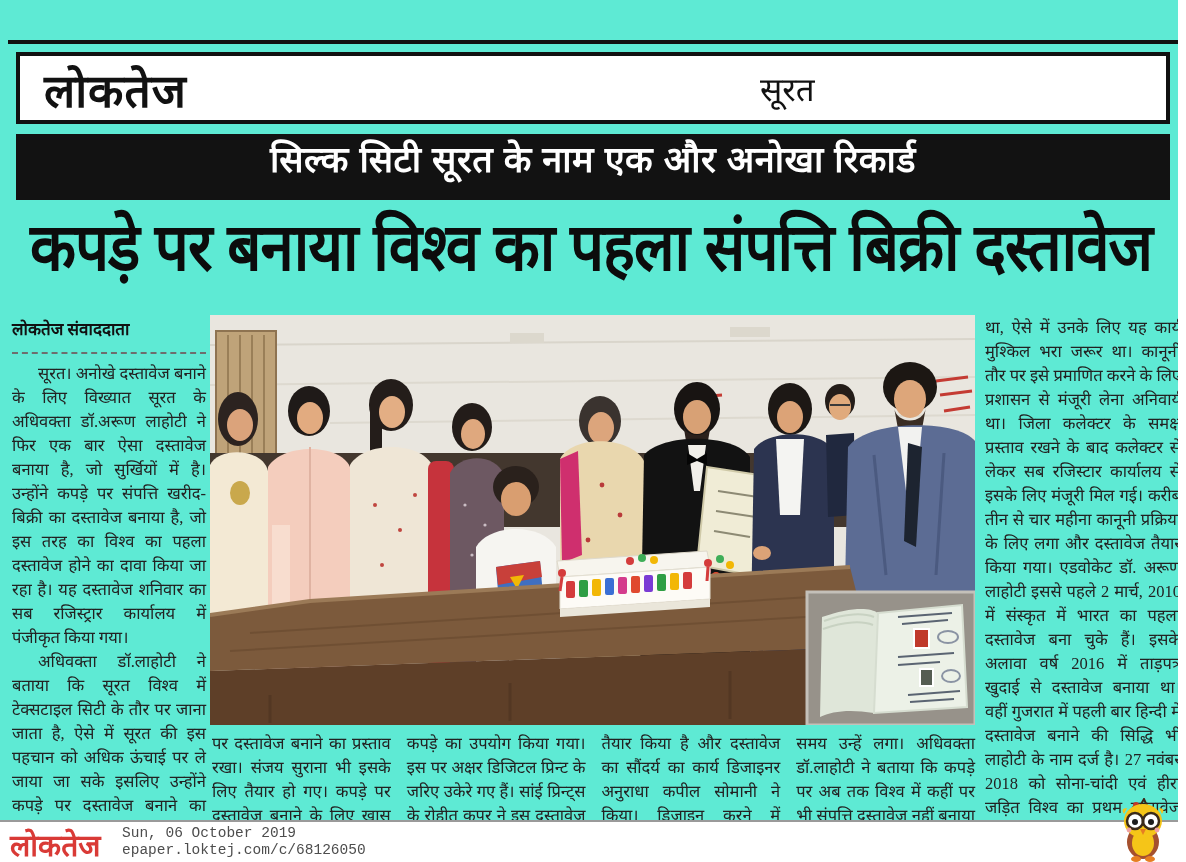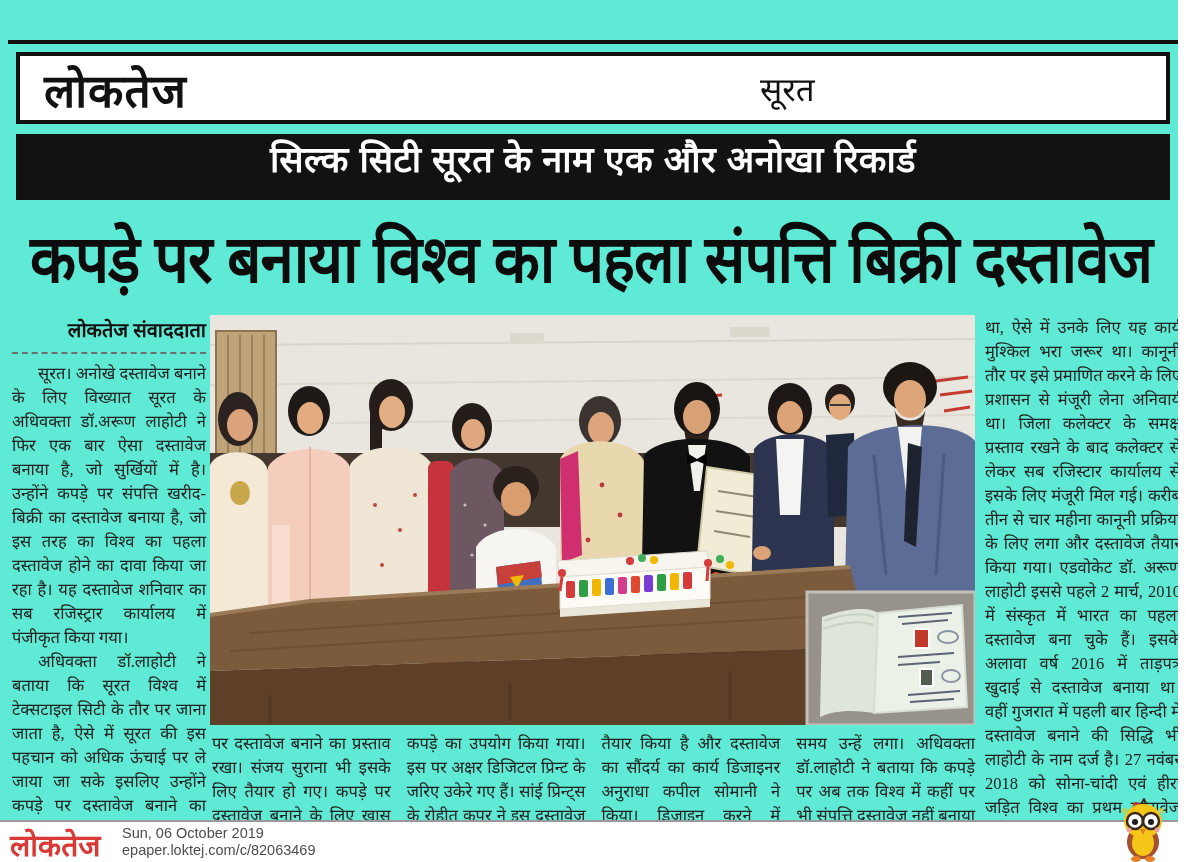--- a/index.html
+++ b/index.html
@@ -14,46 +14,46 @@
               font-family:"Liberation Sans","DejaVu Sans",sans-serif;color:#111;letter-spacing:1px;}
   .edition{position:absolute;left:740px;top:10px;font-size:33px;font-weight:normal;
            font-family:"Liberation Sans","DejaVu Sans",sans-serif;color:#111;}
 
   .kicker-banner{position:absolute;left:16px;right:8px;top:134px;height:66px;background:#121212;
                  display:flex;justify-content:center;}
   .kicker-text{color:#fff;font-size:36px;font-weight:bold;
                font-family:"Liberation Sans","DejaVu Sans",sans-serif;letter-spacing:0.5px;}
 
   .headline{position:absolute;left:10px;right:6px;top:204px;height:94px;display:flex;
-            align-items:flex-end;justify-content:center;}
+            align-items:flex-start;justify-content:center;}
   .headline-text{font-size:60px;font-weight:800;color:#0c0c0c;white-space:nowrap;
                  font-family:"Liberation Sans","DejaVu Sans",sans-serif;transform:scaleY(1.1);letter-spacing:-1px;}
 
   .col{font-size:16.5px;line-height:24px;text-align:justify;color:#222;}
   .col p{margin:0;text-indent:26px;}
 
   .left-col{position:absolute;left:12px;top:314px;width:194px;}
-  .byline{font-size:20px;font-weight:bold;text-align:right;margin:4px 0 10px 0;color:#111;}
+  .byline{font-size:17px;font-weight:bold;text-align:left;margin:4px 0 10px 0;color:#111;}
   .dashed-rule{border:none;border-top:2px dashed #6e6e6e;margin:0 0 8px 0;}
 
   .photo-wrap{position:absolute;left:210px;top:315px;width:765px;height:410px;background:#e9e6df;}
   .photo-wrap svg{display:block;}
 
   .right-col{position:absolute;left:985px;top:316px;width:196px;}
   .right-col p{text-indent:0;}
 
   .bottom-cols{position:absolute;left:212px;top:732px;width:763px;height:86px;
                display:grid;grid-template-columns:repeat(4,1fr);column-gap:16px;}
   .bottom-cols .bcol{font-size:16.5px;line-height:24px;text-align:justify;color:#222;}
 
   .footer{position:absolute;left:0;right:0;bottom:0;height:40px;background:#fff;
           border-top:2px solid #9a9a9a;}
   .footer-logo{position:absolute;left:10px;top:2px;font-size:30px;font-weight:bold;color:#d93a36;
                font-family:"Liberation Sans","DejaVu Sans",sans-serif;}
-  .footer-meta{position:absolute;left:122px;top:3px;font-family:Liberation Sans, sans-serif;
+  .footer-meta{position:absolute;left:122px;top:3px;font-family:Liberation Mono, monospace;
                font-size:14.5px;line-height:17px;color:#4d4d4d;}
   .owl{position:absolute;right:6px;bottom:0px;width:58px;height:64px;}
 </style>
 </head>
 <body>
 
 <div id="page">
 
   <div class="top-rule"></div>
 
@@ -277,21 +277,21 @@
     <div class="bcol">पर दस्तावेज बनाने का प्रस्ताव रखा। संजय सुराना भी इसके लिए तैयार हो गए। कपड़े पर दस्तावेज बनाने के लिए खास तरीके के</div>
     <div class="bcol">कपड़े का उपयोग किया गया। इस पर अक्षर डिजिटल प्रिन्ट के जरिए उकेरे गए हैं। सांई प्रिन्ट्स के रोहीत कपूर ने इस दस्तावेज को</div>
     <div class="bcol">तैयार किया है और दस्तावेज का सौंदर्य का कार्य डिजाइनर अनुराधा कपील सोमानी ने किया। डिजाइन करने में तकरीबन दो माह का</div>
     <div class="bcol">समय उन्हें लगा। अधिवक्ता डॉ.लाहोटी ने बताया कि कपड़े पर अब तक विश्व में कहीं पर भी संपत्ति दस्तावेज नहीं बनाया गया</div>
   </div>
 
   <div class="footer">
     <div class="footer-logo">लोकतेज</div>
     <div class="footer-meta">
       <div>Sun, 06 October 2019</div>
-      <div>epaper.loktej.com/c/82063469</div>
+      <div>epaper.loktej.com/c/68126050</div>
     </div>
   </div>
 
   <svg class="owl" viewBox="0 0 58 64">
 
     <path d="M26,8 L30,1 L33,8" fill="none" stroke="#3a2a1a" stroke-width="2"></path>
     <circle cx="22" cy="7" r="3" fill="#c0392b"></circle>
 
     <ellipse cx="29" cy="44" rx="16" ry="17" fill="#a5502e"></ellipse>
     <ellipse cx="29" cy="45" rx="11" ry="13" fill="#f5c518"></ellipse>

